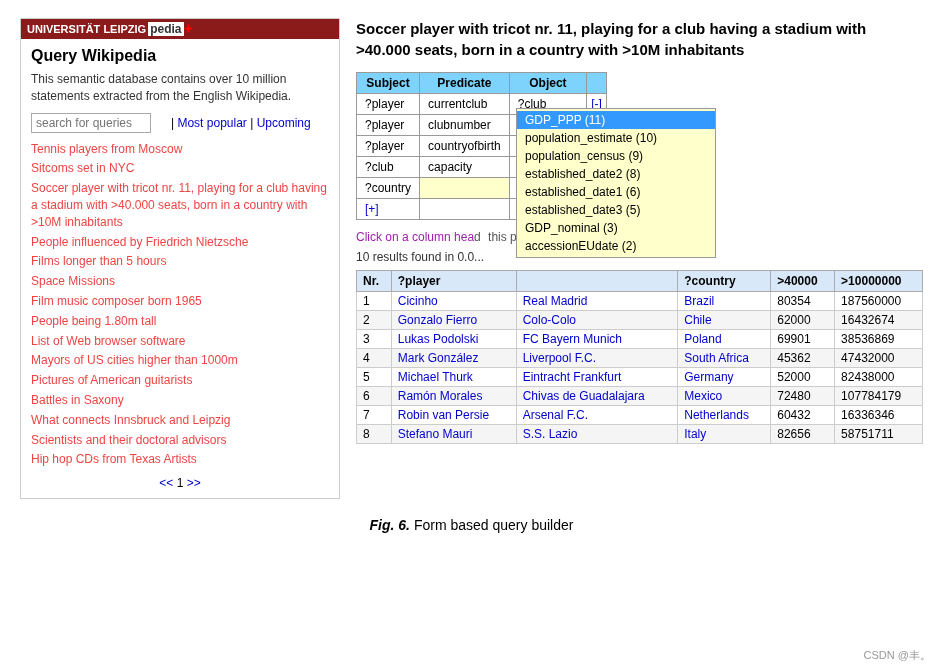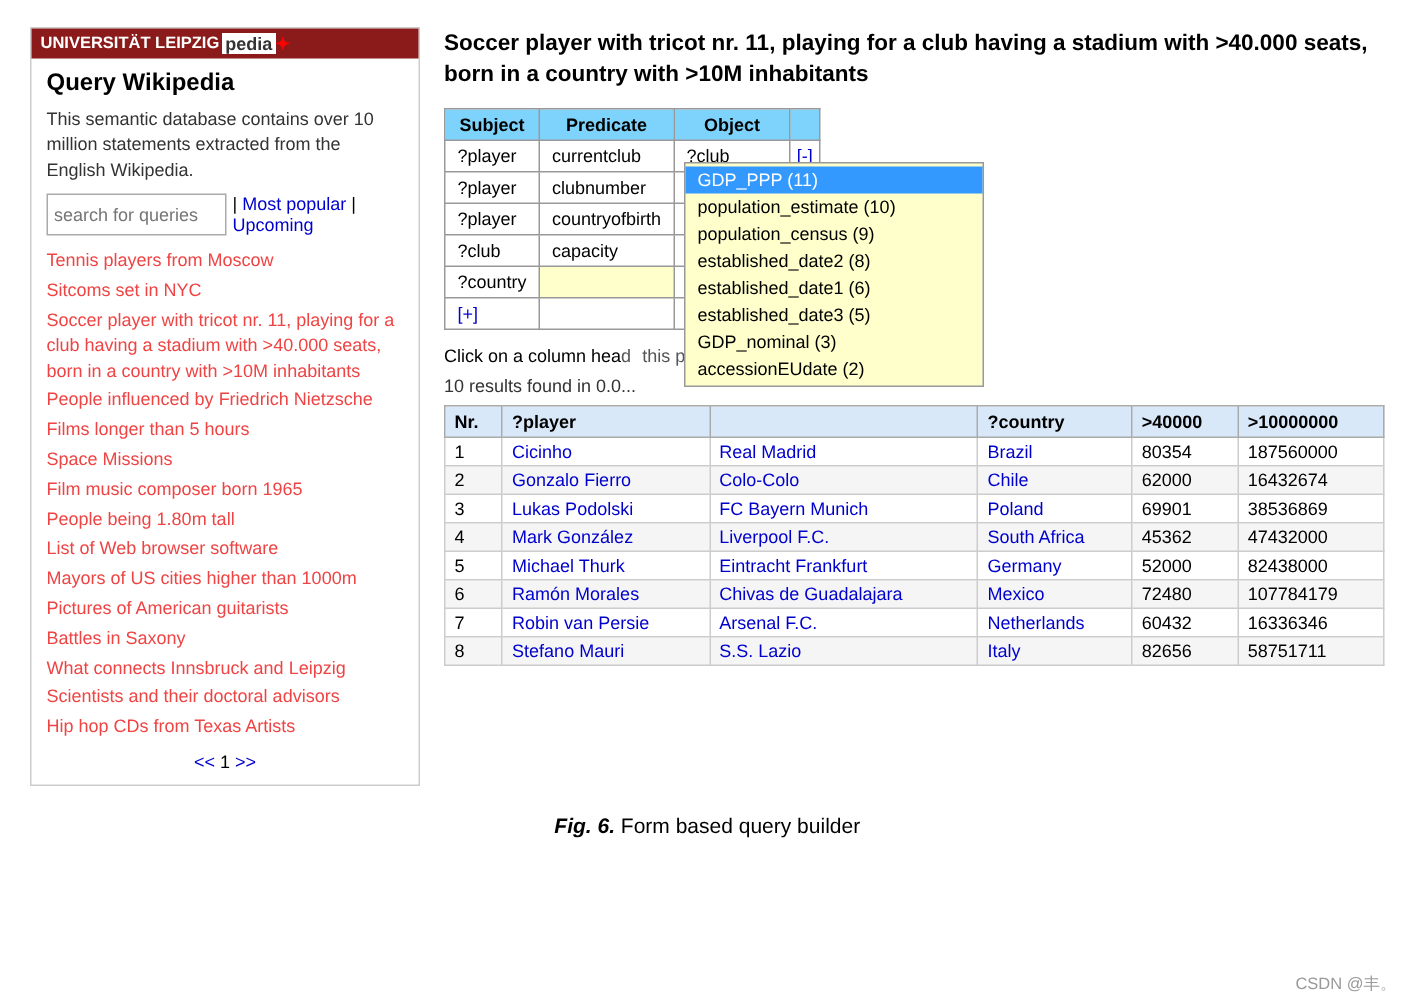--- a/index.html
+++ b/index.html
@@ -19,21 +19,21 @@
     }
 
     .top-section {
       display: flex;
       gap: 16px;
       margin-top: 8px;
     }
 
     
     .left-panel {
-      width: 260px;
+      width: 320px;
       flex-shrink: 0;
       border: 1px solid #ccc;
       padding: 0;
     }
 
     .uni-header {
       background: #8B1A1A;
       color: #fff;
       font-size: 11px;
       padding: 3px 6px;
@@ -70,21 +70,22 @@
 
     .left-desc {
       font-size: 12px;
       color: #333;
       margin-bottom: 8px;
       line-height: 1.4;
     }
 
     .search-row {
       display: flex;
-      gap: 4px;
+      align-items: center;
+      gap: 20px;
       margin-bottom: 8px;
     }
 
     .search-input {
       border: 1px solid #aaa;
       font-size: 12px;
       padding: 2px 4px;
       width: 120px;
     }
 
@@ -352,21 +353,21 @@
             <tr>
               <td class="plus-cell">[+]</td>
               <td></td>
               <td></td>
               <td></td>
             </tr>
           </tbody>
       </table>
 
       <div style="position:relative; margin-bottom: 4px; font-size:12px;">
-        <span style="color:#000000;">Click on a column hea</span><span style="color:#555;">d</span>
+        <span style="color:#a21caf;">Click on a column hea</span><span style="color:#555;">d</span>
         
         <div class="predicate-dropdown" id="predicate-dropdown" style="left:160px; top:-120px;">
         <div class="drop-item highlighted">GDP_PPP (11)</div>
             <div class="drop-item">population_estimate (10)</div>
             <div class="drop-item">population_census (9)</div>
             <div class="drop-item">established_date2 (8)</div>
             <div class="drop-item">established_date1 (6)</div>
             <div class="drop-item">established_date3 (5)</div>
             <div class="drop-item">GDP_nominal (3)</div>
             <div class="drop-item">accessionEUdate (2)</div>

